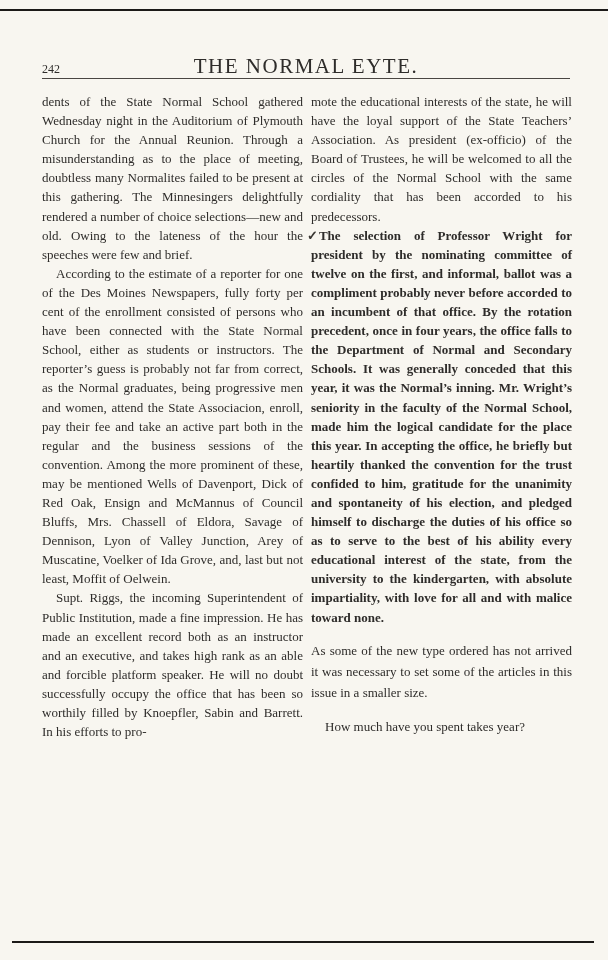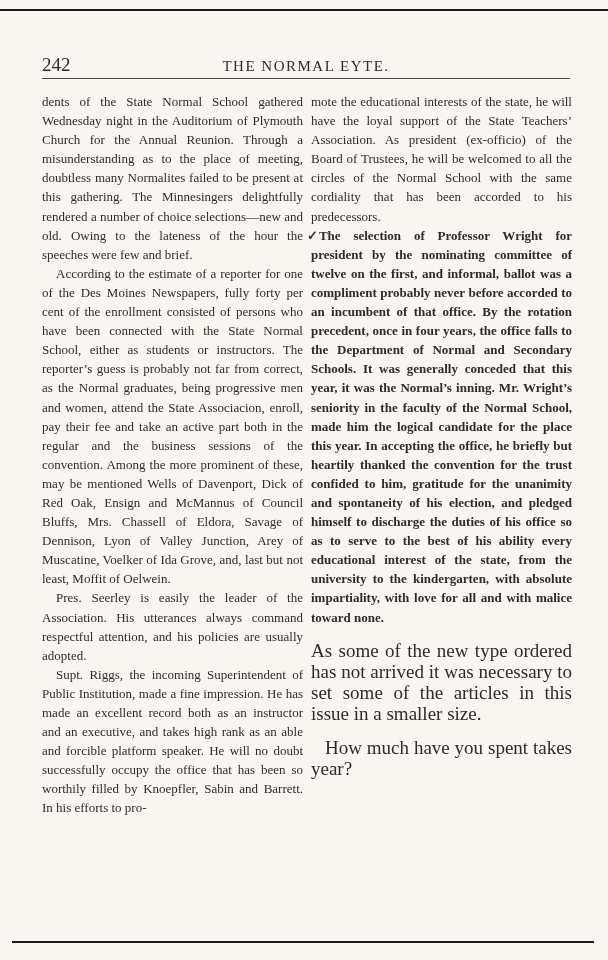--- a/index.html
+++ b/index.html
@@ -33,27 +33,27 @@
   }
   .header {
     position: absolute;
     top: 54px;
     left: 42px;
     right: 38px;
     display: flex;
     align-items: baseline;
   }
   .page-number {
-    font-size: 19px;
+    font-size: 12px;
     width: 60px;
   }
   .masthead {
     flex: 1;
     text-align: center;
-    font-size: 15px;
+    font-size: 21px;
     letter-spacing: 1.5px;
     margin-right: 60px; 
   }
   .header-rule {
     position: absolute;
     top: 78px;
     left: 42px;
     right: 38px;
     border-top: 1px solid #4a4642;
   }
@@ -85,21 +85,21 @@
     font-weight: bold;
   }
   .checkmark {
     display: inline-block;
     margin-left: -4px;
     margin-right: 1px;
     color: #3a3733;
   }
   .col p.note {
     margin-top: 13px;
-    font-size: 19px;
+    font-size: 13px;
     line-height: 21px;
     text-indent: 0;
   }
   .col p.note.indented {
     text-indent: 14px;
   }
 </style>
 </head>
 <body>
 
@@ -109,21 +109,20 @@
   <span class="page-number">242</span>
   <span class="masthead">THE NORMAL EYTE.</span>
 </div>
 <div class="header-rule"></div>
 
 <div class="columns">
 
   <div class="col">
     <p class="noindent">dents of the State Normal School gathered Wednesday night in the Auditorium of Plymouth Church for the Annual Reunion. Through a misunderstanding as to the place of meeting, doubtless many Normalites failed to be present at this gathering. The Minnesingers delightfully rendered a number of choice selections—new and old. Owing to the lateness of the hour the speeches were few and brief.</p>
     <p>According to the estimate of a reporter for one of the Des Moines Newspapers, fully forty per cent of the enrollment consisted of persons who have been connected with the State Normal School, either as students or instructors. The reporter’s guess is probably not far from correct, as the Normal graduates, being progressive men and women, attend the State Associacion, enroll, pay their fee and take an active part both in the regular and the business sessions of the convention. Among the more prominent of these, may be mentioned Wells of Davenport, Dick of Red Oak, Ensign and McMannus of Council Bluffs, Mrs. Chassell of Eldora, Savage of Dennison, Lyon of Valley Junction, Arey of Muscatine, Voelker of Ida Grove, and, last but not least, Moffit of Oelwein.</p>
-    <p>Pres. Seerley is easily the leader of the Association. His utterances always command respectful attention, and his policies are usually adopted.</p>
     <p>Supt. Riggs, the incoming Superintendent of Public Institution, made a fine impression. He has made an excellent record both as an instructor and an executive, and takes high rank as an able and forcible platform speaker. He will no doubt successfully occupy the office that has been so worthily filled by Knoepfler, Sabin and Barrett. In his efforts to pro-</p>
   </div>
 
   <div class="col">
     <p class="noindent">mote the educational interests of the state, he will have the loyal support of the State Teachers’ Association. As president (ex-officio) of the Board of Trustees, he will be welcomed to all the circles of the Normal School with the same cordiality that has been accorded to his predecessors.</p>
     <p class="checked"><span class="checkmark">✓</span><span>The selection of Professor Wright for president by the nominating committee of twelve on the first, and informal, ballot was a compliment probably never before accorded to an incumbent of that office. By the rotation precedent, once in four years, the office falls to the Department of Normal and Secondary Schools. It was generally conceded that this year, it was the Normal’s inning. Mr. Wright’s seniority in the faculty of the Normal School, made him the logical candidate for the place this year. In accepting the office, he briefly but heartily thanked the convention for the trust confided to him, gratitude for the unanimity and spontaneity of his election, and pledged himself to discharge the duties of his office so as to serve to the best of his ability every educational interest of the state, from the university to the kindergarten, with absolute impartiality, with love for all and with malice toward none.</span></p>
     <p class="note">As some of the new type ordered has not arrived it was necessary to set some of the articles in this issue in a smaller size.</p>
     <p class="note indented">How much have you spent takes year?</p>
   </div>
 

